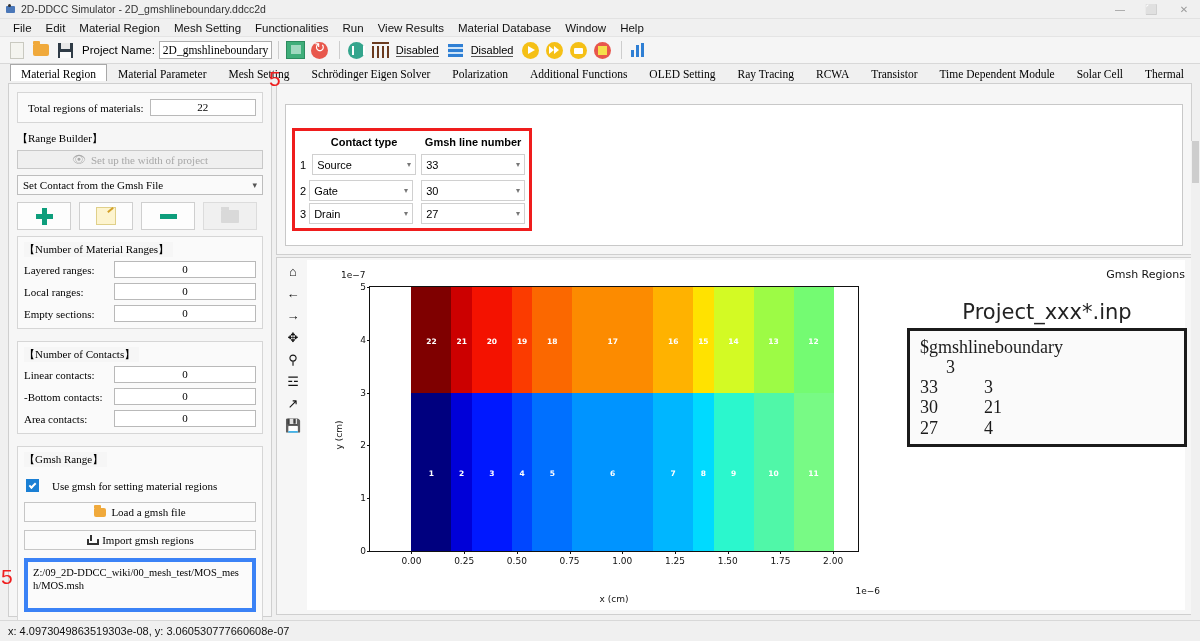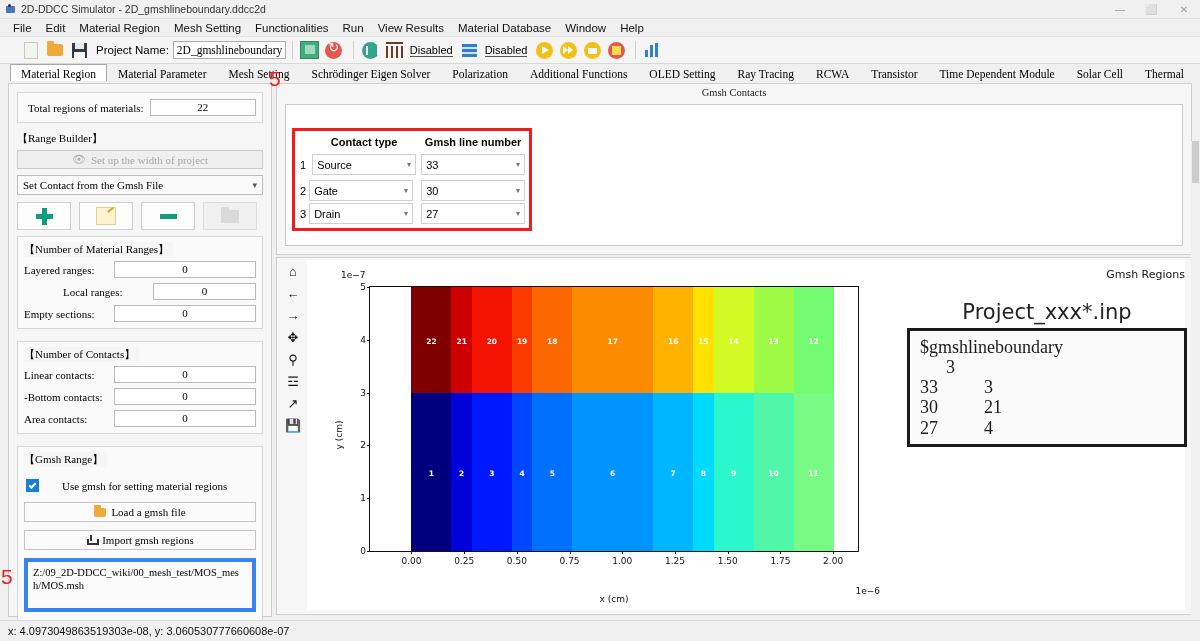--- a/index.html
+++ b/index.html
@@ -22,21 +22,21 @@
   .wincontrols{margin-left:auto;display:flex;height:18px;}
   .wc{width:32px;height:18px;display:flex;align-items:center;justify-content:center;
     font-size:10px;color:#9a9a9a;}
 
   
   .menubar{height:17px;background:#f0f0f0;display:flex;align-items:center;padding-left:6px;gap:0px;}
   .menu-item{padding:1px 7px;font-size:11.5px;color:#111;white-space:nowrap;}
 
   
   .toolbar{height:26px;background:#f5f5f5;border-top:1px solid #e4e4e4;
-    border-bottom:1px solid #d8d8d8;display:flex;align-items:center;padding:0 20px;}
+    border-bottom:1px solid #d8d8d8;display:flex;align-items:center;padding:0 6px;}
   .sep{width:1px;height:18px;background:#cdcdcd;margin:0 6px;}
   .tb-btn{width:22px;height:22px;display:flex;align-items:center;justify-content:center;
     margin-right:2px;position:relative;}
   .projlabel{font-size:11.5px;margin:0 4px 0 4px;white-space:nowrap;}
   .projinput{width:105px;height:16px;border:1px solid #adadad;background:#fff;
     font-size:11.5px;font-family:"Liberation Serif",serif;padding:0 3px;line-height:16px;}
   .disabled-lbl{font-size:11px;border-bottom:1px solid #555;margin:0 6px 0 2px;}
 
   
   .ico{display:block;}
@@ -105,21 +105,21 @@
     display:flex;align-items:center;justify-content:center;}
   .sqbtn.disabled{background:#f0f0f0;border-color:#dcdcdc;}
   .plus-ic{width:17px;height:17px;position:relative;}
   .plus-ic:before{content:"";position:absolute;left:0;top:6px;width:17px;height:5px;background:#0e9e7c;}
   .plus-ic:after{content:"";position:absolute;left:6px;top:0;width:5px;height:17px;background:#0e9e7c;}
   .minus-ic{width:17px;height:5px;background:#0e9e7c;}
   .pencil-ic{width:18px;height:16px;background:#fdf4cf;border:1px solid #e0d08a;position:relative;transform:rotate(0deg);}
   .pencil-ic:after{content:"";position:absolute;right:1px;top:1px;width:7px;height:2px;background:#d4a12a;transform:rotate(-40deg);}
   .folder-ic{width:18px;height:13px;background:#d9d9d9;border-radius:1px;position:relative;}
   .folder-ic:before{content:"";position:absolute;top:-3px;left:0;width:8px;height:3px;background:#d9d9d9;}
-  .chk-row{display:flex;align-items:center;gap:23px;margin:8px 2px 10px;}
+  .chk-row{display:flex;align-items:center;gap:13px;margin:8px 2px 10px;}
   .chkbox{width:11px;height:11px;background:#1a7fd4;border:1px solid #1a7fd4;position:relative;}
   .chkbox:after{content:"";position:absolute;left:2px;top:3px;width:5px;height:2px;
     border-left:2px solid #fff;border-bottom:2px solid #fff;transform:rotate(-45deg);}
   .act-btn{height:18px;background:#fbfbfb;border:1px solid #c6c6c6;display:flex;
     align-items:center;justify-content:center;gap:5px;font-size:11px;
     font-family:"Liberation Serif",serif;margin-bottom:8px;}
   .pathbox{height:38px;background:#fbfbfb;border:4px solid #3b82f6;font-size:10.5px;
     font-family:"Liberation Serif",serif;padding:4px 5px;line-height:13px;word-break:break-all;margin-bottom:10px;}
   .dl-ic{width:11px;height:11px;position:relative;}
   .dl-ic:before{content:"";position:absolute;left:4px;top:0;width:2px;height:6px;background:#333;}
@@ -328,21 +328,21 @@
             </div>
         </div>
 
         <div class="grp" style="margin:0;">
           <div class="secthdr" style="margin-top:-12px;background:#f6f6f6;display:inline-block;padding-right:4px;">【Number of Material Ranges】</div>
           <div class="row">
               <div class="lbl" style="width:84px;">Layered ranges:</div>
               <div class="fld">0</div>
             </div>
           <div class="row">
-              <div class="lbl" style="width:84px;margin-left:39px;">Local ranges:</div>
+              <div class="lbl" style="width:84px;">Local ranges:</div>
               <div class="fld">0</div>
             </div>
           <div class="row" style="margin-bottom:0;">
               <div class="lbl" style="width:84px;">Empty sections:</div>
               <div class="fld">0</div>
             </div>
         </div>
 
         <div class="grp" style="margin:12px 0 0;">
           <div class="secthdr" style="margin-top:-12px;background:#f6f6f6;display:inline-block;padding-right:4px;">【Number of Contacts】</div>
@@ -385,21 +385,20 @@
           </div>
         </div>
       </div>
 
       <div class="mark5" style="left:-8px;top:482px;">5</div>
     </div>
 
     <div class="rightcol">
 
       <div class="panel-top">
-        <div class="panel-top-title">Gmsh Contacts</div>
         <div class="panel-top-inner">
           <div class="tbl-wrap hl-red" style="padding:2px;">
             <table>
               <tbody>
                   <tr>
                 <th style="border:none;background:transparent;"></th>
                 <th>Contact type</th>
                 <th>Gmsh line number</th>
               </tr>
               <tr>

